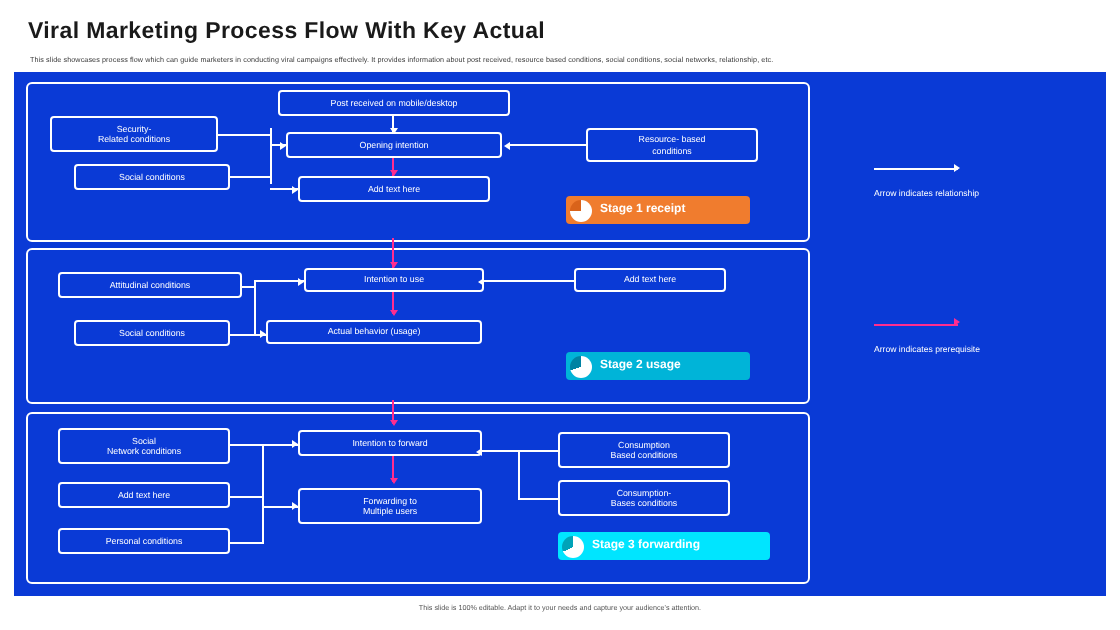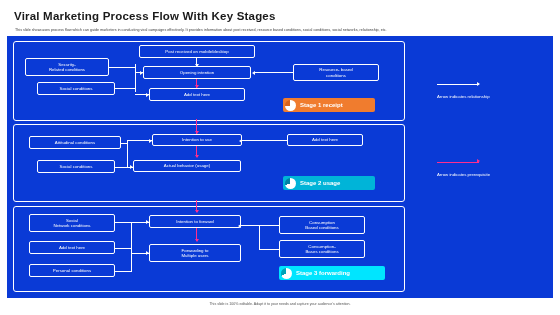--- a/index.html
+++ b/index.html
@@ -76,21 +76,21 @@
   .footer{
     position:absolute;left:0;top:302px;width:560px;text-align:center;
     font-size:3.6px;color:#555555;
   }
 </style>
 </head>
 <body>
 
 <div class="slide">
 
-  <div class="title">Viral Marketing Process Flow With Key Stages</div>
+  <div class="title">Viral Marketing Process Flow With Key Actual</div>
   <div class="subtitle">This slide showcases process flow which can  guide marketers in conducting viral campaigns effectively. It provides information about post received, resource based conditions, social conditions, social networks, relationship, etc.</div>
 
   <div class="canvas">
 
     <div class="group" style="left:6px;top:5px;width:390px;height:78px;"></div>
 
     <div class="box" style="left:18px;top:22px;width:84px;height:18px;white-space:pre-line;">Security-
 Related conditions</div>
     <div class="box" style="left:30px;top:46px;width:78px;height:13px;">Social conditions</div>
     <div class="box" style="left:132px;top:9px;width:116px;height:13px;">Post received on mobile/desktop</div>

